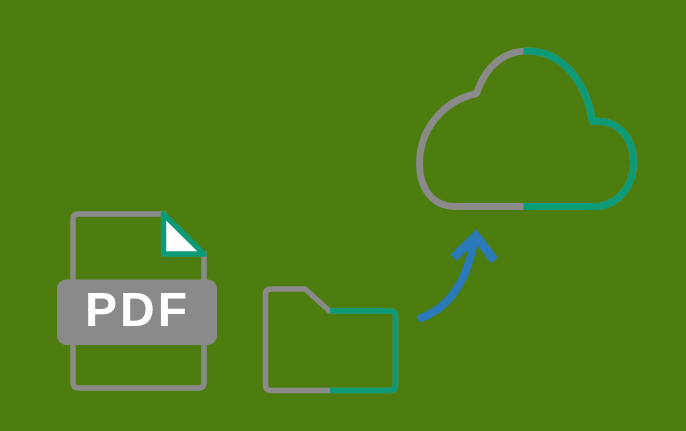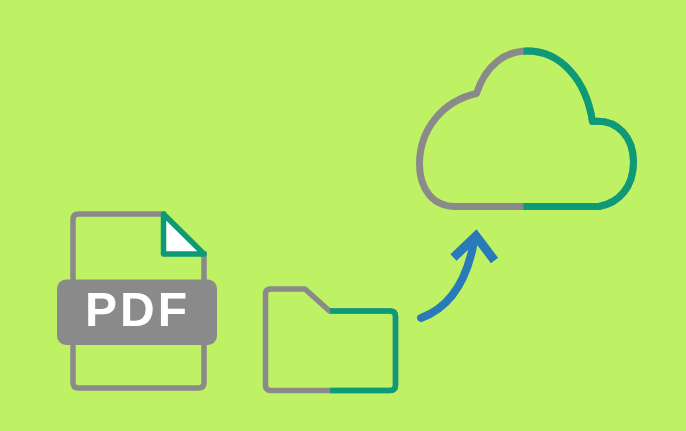--- a/index.html
+++ b/index.html
@@ -5,21 +5,21 @@
   html, body {
     margin: 0;
     padding: 0;
     background: #ffffff;
     font-family: "Liberation Sans", sans-serif;
   }
   .canvas {
     position: relative;
     width: 686px;
     height: 431px;
-    background: #bef264;
+    background: #4d7c0f;
     overflow: hidden;
   }
   svg { display: block; }
   .pdf-text {
     font-family: "Liberation Sans", "DejaVu Sans", sans-serif;
     font-weight: bold;
     font-size: 48px;
     letter-spacing: 3px;
   }
 </style>

